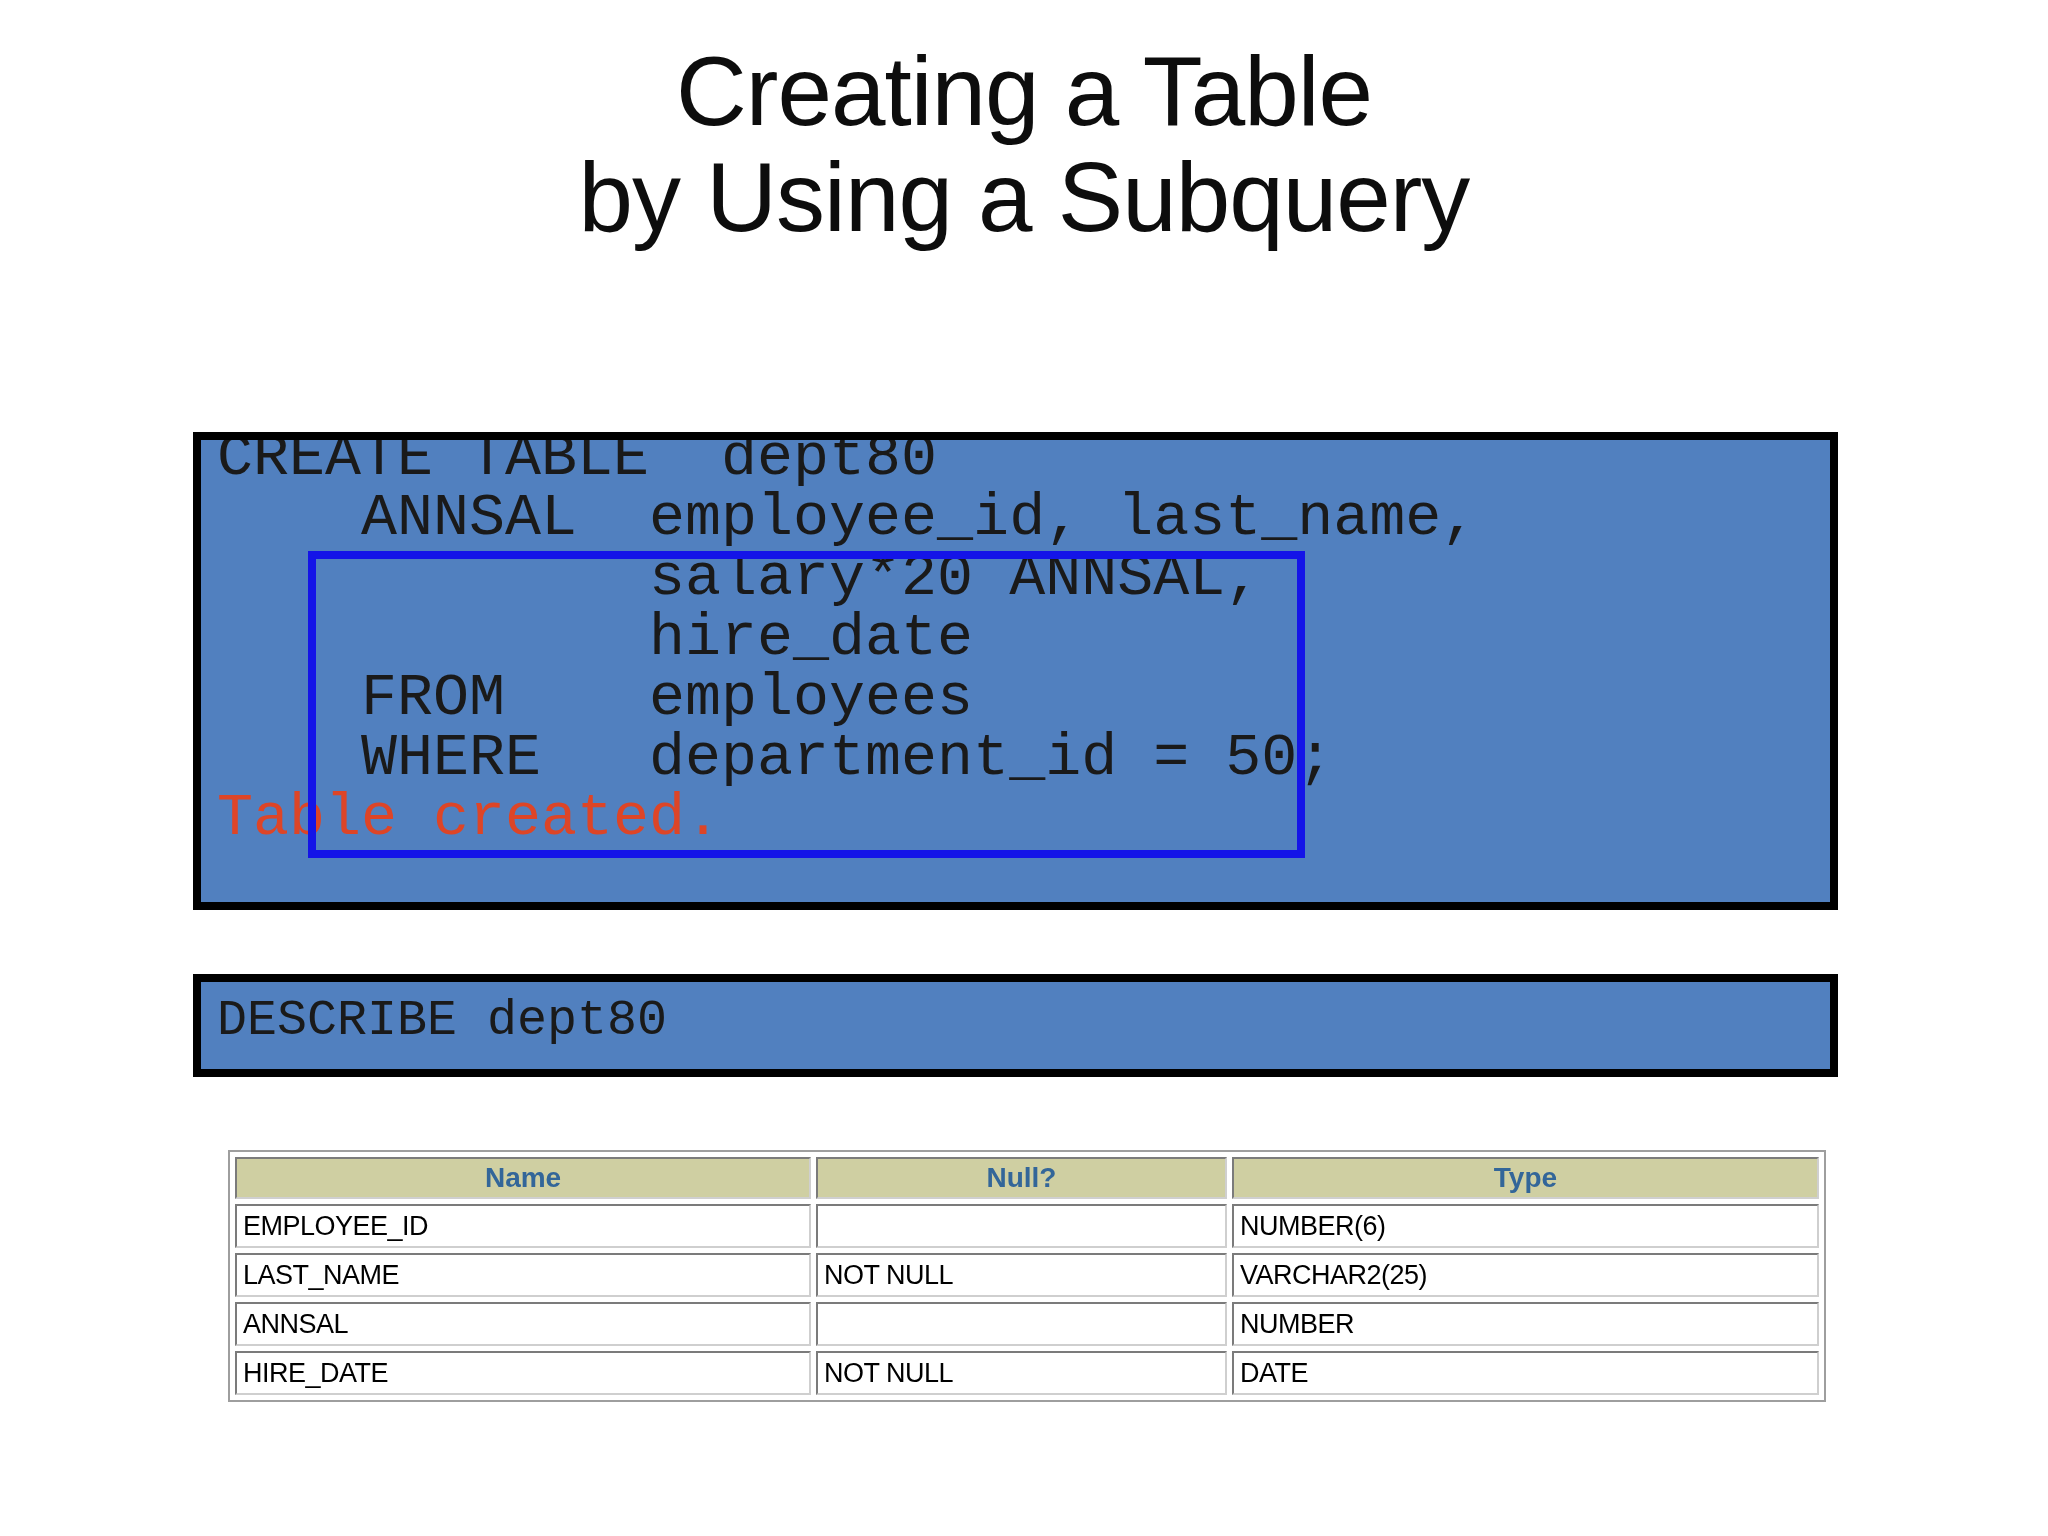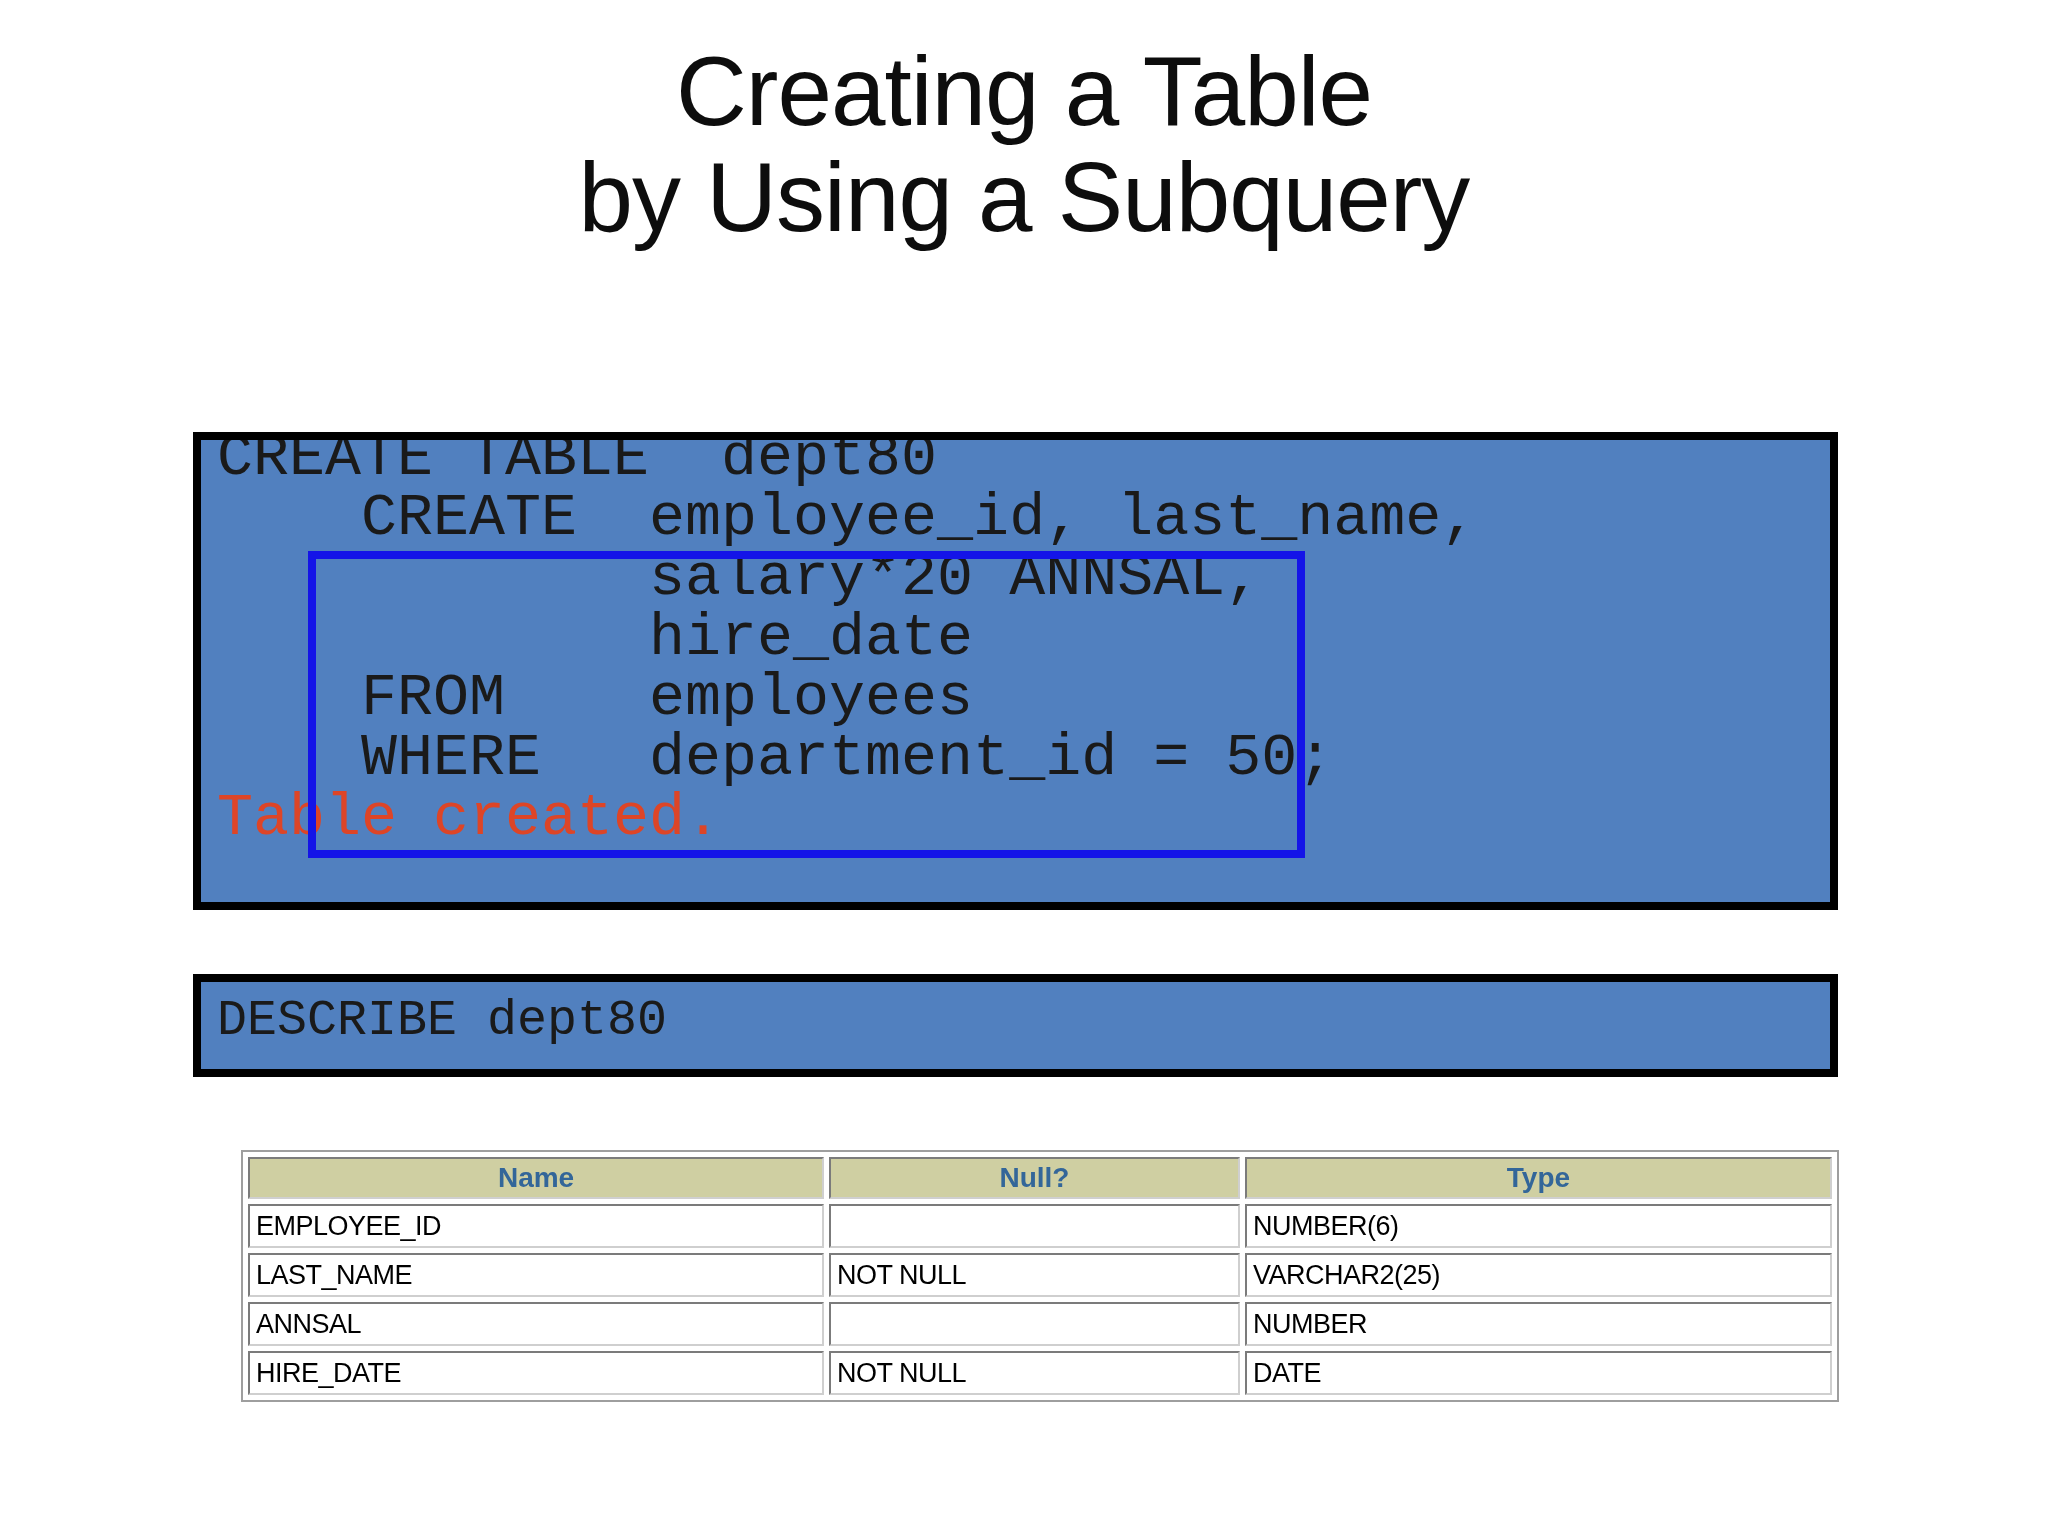--- a/index.html
+++ b/index.html
@@ -44,21 +44,21 @@
 
   
   .subquery-rect {
     position:absolute; left:107px; top:111px;
     width:997px; height:307px;
     border:8px solid #1414e8; box-sizing:border-box;
     background:transparent; pointer-events:none;
   }
 
   
-  .result-table-wrap { position:absolute; left:228px; top:1150px; width:1474px;margin-left:13px; }
+  .result-table-wrap { position:absolute; left:228px; top:1150px; width:1474px; }
   table.result {
     width:1598px; border-collapse:separate; border-spacing:5px;
     background:#ffffff; border:2px solid #9e9e9e;
     table-layout:fixed;
   }
   table.result th {
     background:#cfcfa2; color:#336699;
     font-family:"Liberation Sans", sans-serif;
     font-size:28px; font-weight:bold; line-height:28px;
     text-align:center; padding:5px 6px;
@@ -83,21 +83,21 @@
 <div class="slide">
 
   <div class="title">
     <div>Creating a Table</div>
     <div>by Using a Subquery</div>
   </div>
 
   <div class="code-box box-sql">
     <div class="code-pre">
       <div class="code-line">CREATE TABLE  dept80</div>
-      <div class="code-line">    CREATE  employee_id, last_name,</div>
+      <div class="code-line">    ANNSAL  employee_id, last_name,</div>
       <div class="code-line">            salary*20 ANNSAL,</div>
       <div class="code-line">            hire_date</div>
       <div class="code-line">    FROM    employees</div>
       <div class="code-line">    WHERE   department_id = 50;</div>
       <div class="code-line result-line">Table created.</div>
     </div>
     <div class="subquery-rect"></div>
   </div>
 
   <div class="code-box box-desc">

